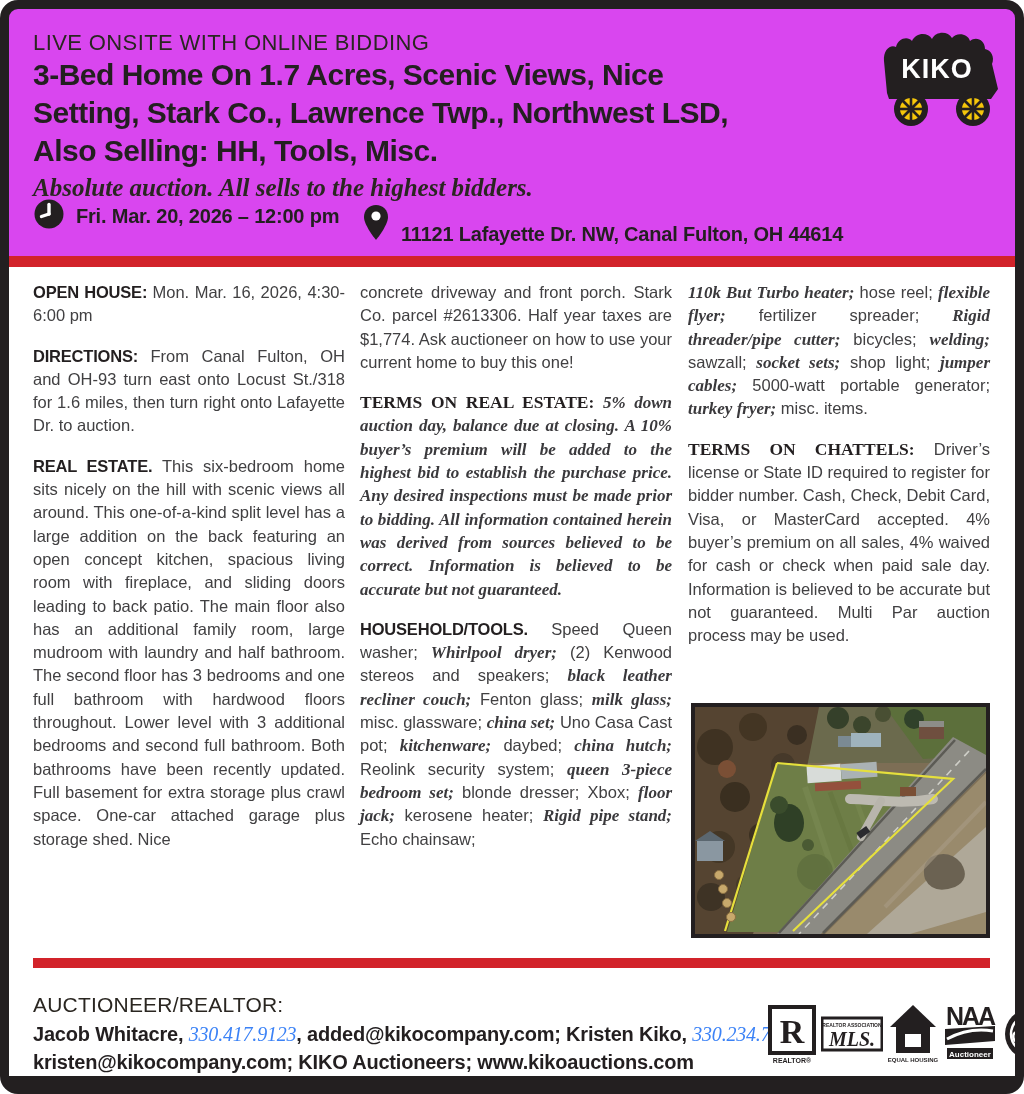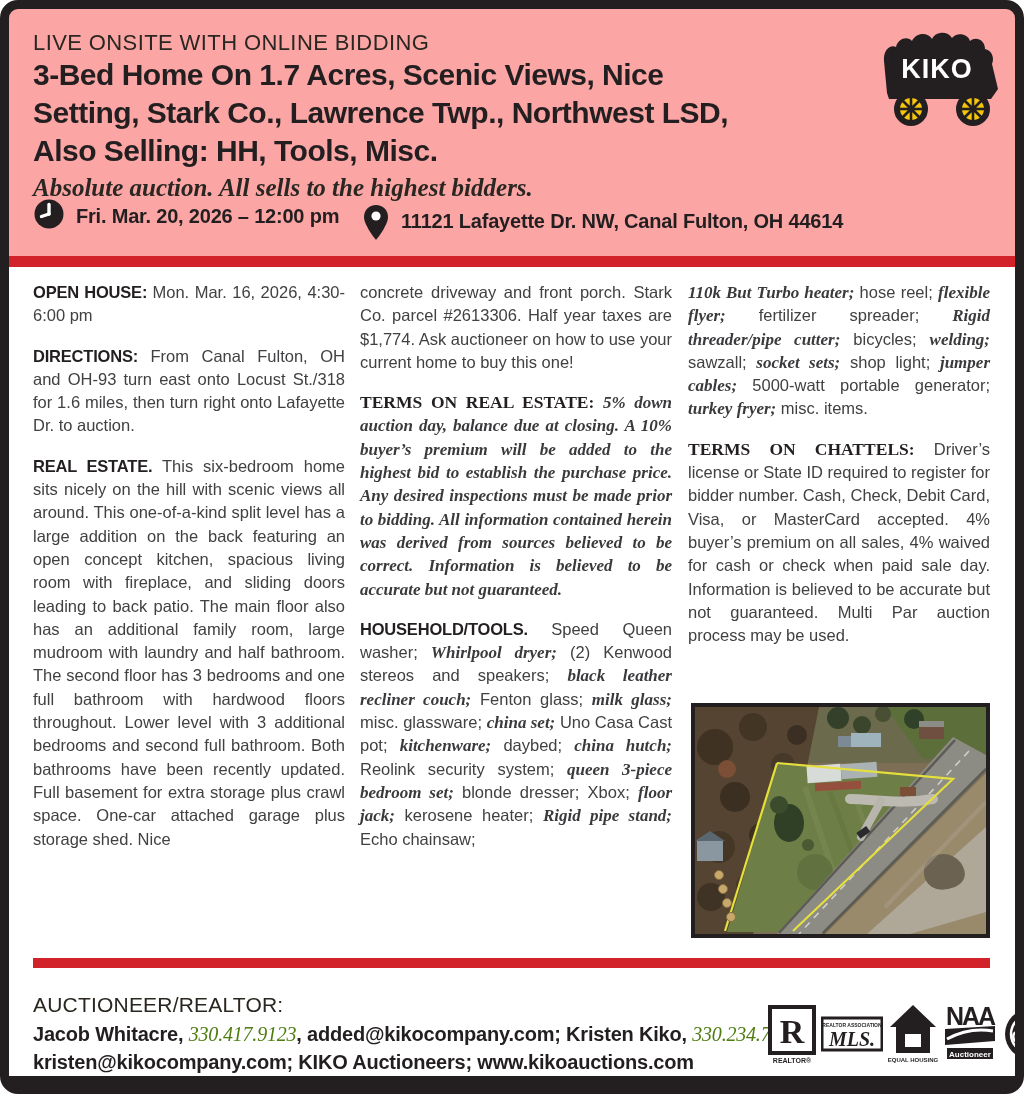--- a/index.html
+++ b/index.html
@@ -1,28 +1,28 @@
 <!DOCTYPE html>
 <html><head>
 <meta charset="utf-8">
 <style>
   html,body{margin:0;padding:0;background:#ffffff;}
   body{width:1024px;height:1094px;position:relative;font-family:"Liberation Sans",sans-serif;-webkit-font-smoothing:antialiased;}
   .page{position:absolute;inset:0;width:1024px;height:1094px;background:#ffffff;}
   .frame{position:absolute;inset:0;border:9px solid #231f20;border-bottom-width:18px;border-radius:18px;z-index:60;pointer-events:none;}
 
   
-  .header{position:absolute;left:9px;top:9px;width:1006px;height:247px;background:#fca5a5;z-index:1;}
+  .header{position:absolute;left:9px;top:9px;width:1006px;height:247px;background:#d946ef;z-index:1;}
   .redstripe{position:absolute;left:9px;top:256px;width:1006px;height:11px;background:#d2232a;z-index:1;}
   .eyebrow{position:absolute;left:24px;top:21px;font-size:22px;font-weight:500;letter-spacing:.4px;color:#2a2621;}
   .title{position:absolute;left:24px;top:47px;font-weight:800;font-size:30px;line-height:38px;letter-spacing:-.5px;color:#231f20;}
   .tagline{position:absolute;left:24px;top:165px;font-family:"Liberation Serif",serif;font-style:italic;font-weight:700;font-size:25px;color:#2a2621;}
   .when{position:absolute;left:24px;top:189px;display:flex;gap:11px;align-items:center;}
   .when-text{font-weight:700;font-size:20px;line-height:26px;color:#231f20;letter-spacing:-.2px;}
-  .where{position:absolute;left:354px;top:191px;display:flex;gap:12px;align-items:flex-start;}
+  .where{position:absolute;left:354px;top:191px;display:flex;gap:12px;align-items:flex-end;}
   .where-text{font-weight:700;font-size:20px;color:#231f20;letter-spacing:-.2px;padding-top:10px;}
   .kiko-logo{position:absolute;left:868px;top:22px;width:124px;height:98px;}
 
   
   .col{position:absolute;top:281px;font-size:16.5px;line-height:23.3px;color:#414042;text-align:justify;}
   .col1{left:33px;width:312px;}
   .col2{left:360px;width:312px;}
   .col3{left:688px;width:302px;}
   .para{margin:0 0 17px 0;}
   .seg-r{}
@@ -34,21 +34,21 @@
   .photo{position:absolute;left:691px;top:703px;width:291px;height:227px;border:4px solid #231f20;background:#7d6e55;z-index:2;}
   .photo svg{display:block;}
 
   
   .footer-line{position:absolute;left:33px;top:958px;width:957px;height:10px;background:#d2232a;}
   .footer-label{position:absolute;left:33px;top:993px;font-size:21px;color:#2a2621;letter-spacing:.2px;}
   .contact{position:absolute;left:33px;font-size:20px;line-height:26px;letter-spacing:-.2px;color:#231f20;}
   .contact.l1{top:1021px;}
   .contact.l2{top:1049px;}
   .seg-fb{font-weight:700;color:#231f20;}
-  .seg-fs{font-family:"Liberation Serif",serif;font-style:italic;font-weight:500;color:#4d7c0f;}
+  .seg-fs{font-family:"Liberation Serif",serif;font-style:italic;font-weight:500;color:#3b82f6;}
   .badges{position:absolute;left:768px;top:1000px;width:246px;height:72px;display:flex;align-items:center;gap:5px;}
 </style>
 </head>
 <body>
 
 <div class="page">
 
   <div class="header">
     <div class="eyebrow">LIVE ONSITE WITH ONLINE BIDDING</div>
     <div class="title">

